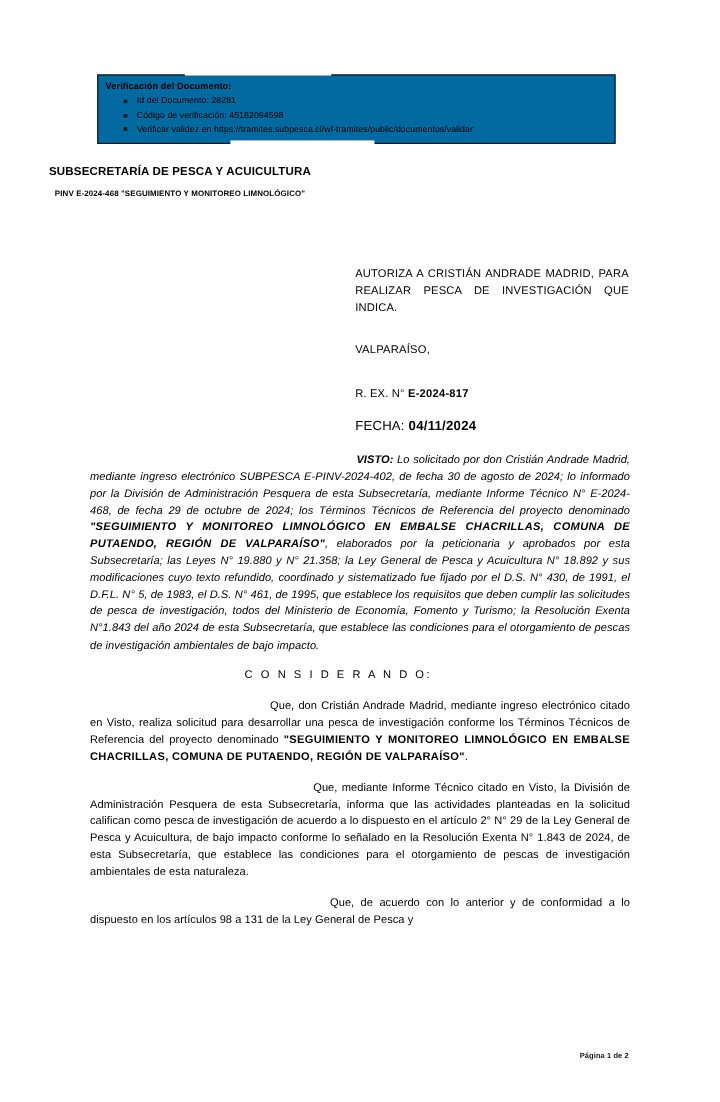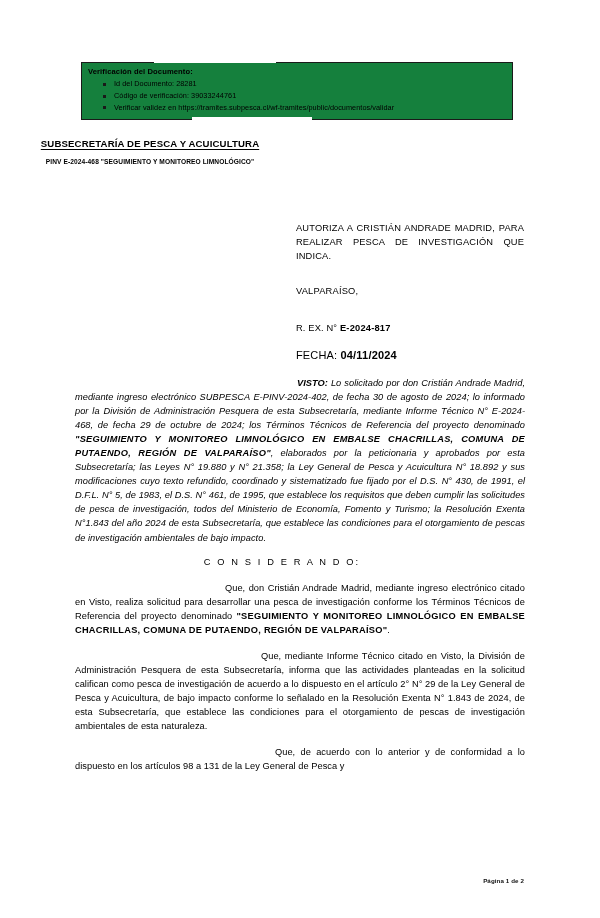--- a/index.html
+++ b/index.html
@@ -26,21 +26,21 @@
 
   
   .verif-box {
     position: absolute;
     left: 81px;
     top: 62px;
     width: 432px;
     box-sizing: border-box;
     border: 1.5px solid #1a1a1a;
     padding: 4px 6px 5px 6px;
-    background: #15803d;
+    background: #0369a1;
   }
   .verif-title {
     font-size: 7.6px;
     font-weight: bold;
     letter-spacing: 0.1px;
     line-height: 1.35;
     margin-bottom: 1px;
   }
   .verif-list {
     margin: 0;
@@ -92,21 +92,20 @@
   .lh-ministry {
     font-size: 11.2px;
     line-height: 1.35;
     letter-spacing: 0.1px;
   }
   .lh-subsec {
     margin-top: 7px;
     font-size: 9.6px;
     font-weight: bold;
     line-height: 1.32;
-    text-decoration: underline;
     text-underline-offset: 2px;
     letter-spacing: 0.15px;
   }
   .lh-project {
     margin-top: 6px;
     font-size: 6.6px;
     font-weight: bold;
     line-height: 1.4;
     letter-spacing: 0.1px;
   }
@@ -208,21 +207,21 @@
 </style>
 </head>
 <body>
 
 <div class="page">
 
   <div class="verif-box">
     <div class="verif-title">Verificación del Documento:</div>
     <ul class="verif-list">
       <li>Id del Documento: 28281</li>
-      <li>Código de verificación: 39033244761</li>
+      <li>Código de verificación: 45182094598</li>
       <li>Verificar validez en https://tramites.subpesca.cl/wf-tramites/public/documentos/validar</li>
     </ul>
   </div>
   <div class="verif-notch-top"></div>
   <div class="verif-notch-bottom"></div>
 
   <div class="letterhead">
     <div class="lh-subsec">SUBSECRETARÍA DE PESCA Y ACUICULTURA</div>
     <div class="lh-project">PINV E-2024-468 "SEGUIMIENTO Y MONITOREO LIMNOLÓGICO"</div>
   </div>

